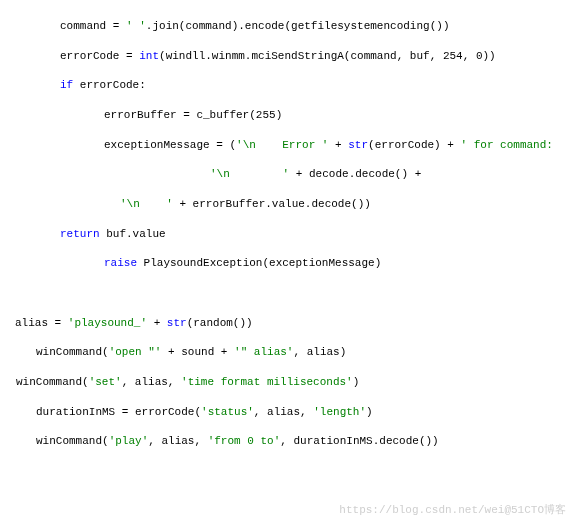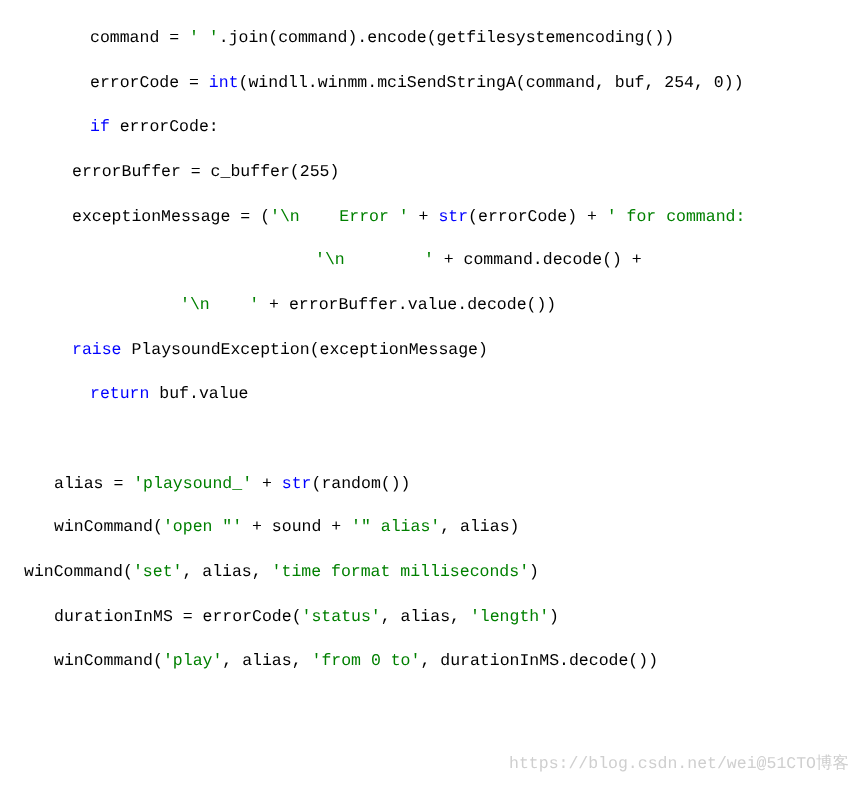--- a/index.html
+++ b/index.html
@@ -25,37 +25,37 @@
   .watermark {
     position: absolute;
     right: 6px;
     bottom: 6px;
     color: #cfcfcf;
     font-size: 11px;
     font-family: Liberation Mono, monospace;
     pointer-events: none;
   }
   .indent1 { padding-left: 60px; }
-  .indent2 { padding-left: 48px; }
+  .indent2 { padding-left: 104px; }
 </style>
 </head>
 <body>
 
 <div class="code">
 <div class="line indent1"><span>command = </span><span class="str">' '</span><span>.join(command).encode(getfilesystemencoding())</span></div>
 <div class="line indent1"><span>errorCode = </span><span class="kw">int</span><span>(windll.winmm.mciSendStringA(command, buf, 254, 0))</span></div>
 <div class="line indent1"><span class="kw">if</span><span> errorCode:</span></div>
 <div class="line indent2"><span>errorBuffer = c_buffer(255)</span></div>
 <div class="line indent2"><span>exceptionMessage = (</span><span class="str">'\n    Error '</span><span> + </span><span class="kw">str</span><span>(errorCode) + </span><span class="str">' for command:</span></div>
-<div class="line" style="padding-left:210px"><span class="str">'\n        '</span><span> + command.decode() +</span></div>
+<div class="line" style="padding-left:210px"><span class="str">'\n        '</span><span> + decode.decode() +</span></div>
 <div class="line" style="padding-left:120px"><span class="str">'\n    '</span><span> + errorBuffer.value.decode())</span></div>
+<div class="line indent1"><span class="kw">return</span><span> buf.value</span></div>
 <div class="line indent2"><span class="kw">raise</span><span> PlaysoundException(exceptionMessage)</span></div>
-<div class="line indent1"><span class="kw">return</span><span> buf.value</span></div>
 <div class="line">&nbsp;</div>
-<div class="line" style="padding-left:36px"><span>alias = </span><span class="str">'playsound_'</span><span> + </span><span class="kw">str</span><span>(random())</span></div>
+<div class="line" style="padding-left:15px"><span>alias = </span><span class="str">'playsound_'</span><span> + </span><span class="kw">str</span><span>(random())</span></div>
 <div class="line" style="padding-left:36px"><span>winCommand(</span><span class="str">'open "'</span><span> + sound + </span><span class="str">'" alias'</span><span>, alias)</span></div>
 <div class="line" style="padding-left:16px"><span>winCommand(</span><span class="str">'set'</span><span>, alias, </span><span class="str">'time format milliseconds'</span><span>)</span></div>
 <div class="line" style="padding-left:36px"><span>durationInMS = errorCode(</span><span class="str">'status'</span><span>, alias, </span><span class="str">'length'</span><span>)</span></div>
 <div class="line" style="padding-left:36px"><span>winCommand(</span><span class="str">'play'</span><span>, alias, </span><span class="str">'from 0 to'</span><span>, durationInMS.decode())</span></div>
 <div class="line" style="height:4px"></div>
 
 
 
 
 

